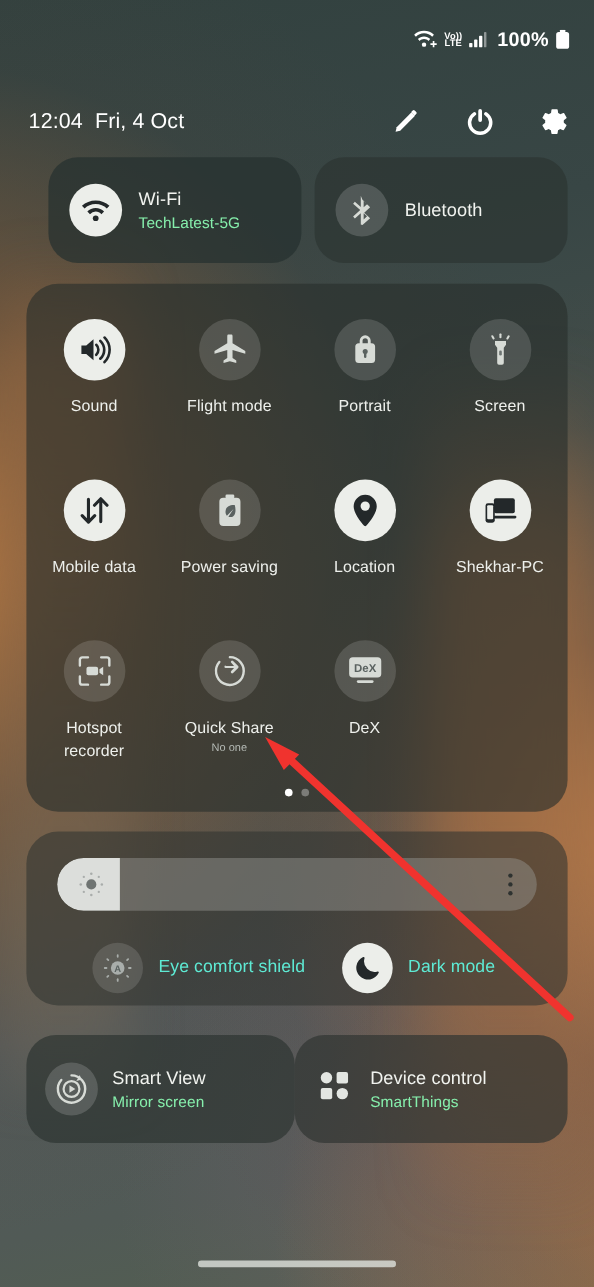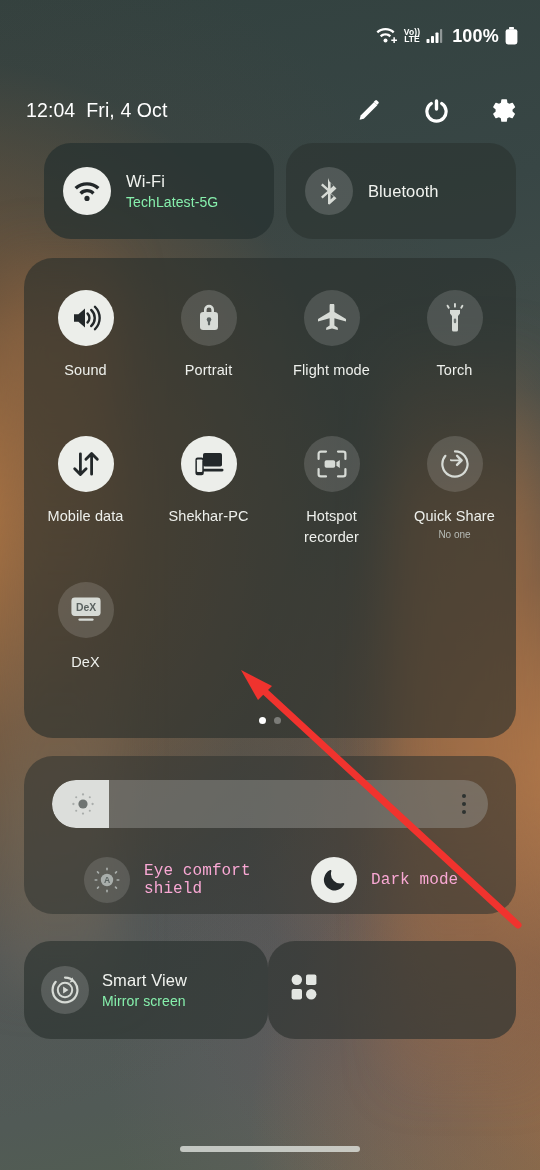--- a/index.html
+++ b/index.html
@@ -151,21 +151,21 @@
     display: flex; align-items: center;
   }
   .mode-item {
     flex: 1; display: flex; align-items: center; gap: 14px; cursor: pointer;
   }
   .mode-item:first-child { padding-left: 60px; }
   .mode-item:last-child  { padding-left: 22px; }
   .mode-circ { width: 46px; height: 46px; border-radius: 50%; display: flex; align-items: center; justify-content: center; flex: 0 0 46px; }
   .mode-circ.on  { background: #eceeea; }
   .mode-circ.off { background: rgba(255,255,255,0.13); }
-  .mode-label { color: #f9a8d4; font-size: 16px; letter-spacing: .1px; font-family: Liberation Mono, monospace; }
+  .mode-label { color: #5eead4; font-size: 16px; letter-spacing: .1px; }
 
   
   .bottom-row {
     position: absolute; top: 941px; left: 24px; right: 24px;
     display: flex; gap: 0;
   }
   .bottom-tile {
     flex: 1; height: 98px; border-radius: 27px;
     background: rgba(42,50,47,0.66);
     display: flex; align-items: center; padding-left: 17px; gap: 13px; cursor: pointer;
@@ -285,64 +285,83 @@
             <path d="M17.3 7.6a1.2 1.2 0 0 0-1.6 1.8 5 5 0 0 1 0 7.2 1.2 1.2 0 0 0 1.6 1.8 7.4 7.4 0 0 0 0-10.8z" fill="#23282a"></path>
             <path d="M21 4a1.2 1.2 0 0 0-1.5 1.9 9.8 9.8 0 0 1 0 14.2A1.2 1.2 0 0 0 21 22a12.2 12.2 0 0 0 0-18z" fill="#23282a"></path>
             <path d="M24.8 0.9a1.2 1.2 0 0 0-1.5 1.9 14.6 14.6 0 0 1 0 20.4 1.2 1.2 0 0 0 1.5 1.9 17 17 0 0 0 0-24.2z" fill="#23282a"></path>
           </svg>
         </div>
         <span class="qs-label">Sound</span>
       </div>
 
       <div class="qs-cell">
         <div class="qs-circ off">
+          <svg width="30" height="28" viewBox="0 0 30 28">
+            <path d="M29 17.6v-2.6l-11.6-7V1.6a2.4 2.4 0 1 0-4.8 0V8L1 15v2.6l11.6-3.4v7.2l-3.4 2.4v2.2l5.8-1.6 5.8 1.6v-2.2l-3.4-2.4v-7.2z" fill="#d7dbd6"></path>
+          </svg>
+        </div>
+        <span class="qs-label">Flight mode</span>
+      </div>
+
+      <div class="qs-cell">
+        <div class="qs-circ off">
           <svg width="24" height="28" viewBox="0 0 24 28">
             <rect x="3" y="8" width="18" height="18" rx="3.2" fill="#d7dbd6"></rect>
             <path d="M12 0.8a5 5 0 0 0-5 5V9h2.6V5.8a2.4 2.4 0 0 1 4.8 0V9H17V5.8a5 5 0 0 0-5-5z" fill="#d7dbd6"></path>
             <circle cx="12" cy="15.6" r="2.3" fill="#5a6260"></circle>
             <rect x="10.9" y="16.4" width="2.2" height="5" rx="1.1" fill="#5a6260"></rect>
           </svg>
         </div>
         <span class="qs-label">Portrait</span>
-      </div>
-
-      <div class="qs-cell">
-        <div class="qs-circ off">
-          <svg width="30" height="28" viewBox="0 0 30 28">
-            <path d="M29 17.6v-2.6l-11.6-7V1.6a2.4 2.4 0 1 0-4.8 0V8L1 15v2.6l11.6-3.4v7.2l-3.4 2.4v2.2l5.8-1.6 5.8 1.6v-2.2l-3.4-2.4v-7.2z" fill="#d7dbd6"></path>
-          </svg>
-        </div>
-        <span class="qs-label">Flight mode</span>
       </div>
 
       <div class="qs-cell">
         <div class="qs-circ off">
           <svg width="26" height="30" viewBox="0 0 26 30">
             <path d="M8 7h10v3.5l-2 2.6V27a1.6 1.6 0 0 1-1.6 1.6h-2.8A1.6 1.6 0 0 1 10 27V13.1L8 10.5z" fill="#d7dbd6"></path>
             <rect x="11.8" y="15.6" width="2.4" height="4.6" rx="1.2" fill="#6d7472"></rect>
             <rect x="12" y="0" width="1.9" height="4.6" rx="0.95" fill="#d7dbd6"></rect>
             <rect x="5.2" y="1.6" width="1.9" height="4.2" rx="0.95" fill="#d7dbd6" transform="rotate(-30 6.1 3.7)"></rect>
             <rect x="18.9" y="1.6" width="1.9" height="4.2" rx="0.95" fill="#d7dbd6" transform="rotate(30 19.8 3.7)"></rect>
           </svg>
         </div>
-        <span class="qs-label">Torch</span>
+        <span class="qs-label">Screen</span>
       </div>
 
       <div class="qs-cell">
         <div class="qs-circ on">
           <svg width="28" height="28" viewBox="0 0 28 28">
             <path d="M8.4 2.4a1.4 1.4 0 0 1 1.4 1.4v17.3l3.3-3.4a1.4 1.4 0 1 1 2 2l-5.7 5.9a1.4 1.4 0 0 1-2 0L1.7 19.7a1.4 1.4 0 1 1 2-2L7 21.1V3.8a1.4 1.4 0 0 1 1.4-1.4z" fill="#23282a"></path>
             <path d="M19.6 25.6a1.4 1.4 0 0 0 1.4-1.4V6.9l3.3 3.4a1.4 1.4 0 1 0 2-2l-5.7-5.9a1.4 1.4 0 0 0-2 0l-5.7 5.9a1.4 1.4 0 1 0 2 2L18.2 6.9v17.3a1.4 1.4 0 0 0 1.4 1.4z" fill="#23282a"></path>
           </svg>
         </div>
         <span class="qs-label">Mobile data</span>
       </div>
 
 
-
+      <div class="qs-cell">
+        <div class="qs-circ off">
+          <svg width="22" height="30" viewBox="0 0 22 30">
+            <rect x="7" y="0.6" width="8" height="3.4" rx="1.2" fill="#d7dbd6"></rect>
+            <rect x="1.4" y="3.6" width="19.2" height="25.6" rx="3.6" fill="#d7dbd6"></rect>
+            <path d="M15.4 10.2c-4.6-.3-8.4 1.6-8.4 6 0 1.5.5 2.8 1.3 3.7l6-6.1-4.7 6.9c.6.3 1.3.4 2 .4 4 0 5.5-4.8 3.8-10.9z" fill="#5a6260"></path>
+          </svg>
+        </div>
+        <span class="qs-label">Power saving</span>
+      </div>
+
+      <div class="qs-cell">
+        <div class="qs-circ on">
+          <svg width="24" height="30" viewBox="0 0 24 30">
+            <path d="M12 0.8A10.5 10.5 0 0 0 1.5 11.3c0 7.6 9.2 17.2 9.6 17.6a1.3 1.3 0 0 0 1.8 0c.4-.4 9.6-10 9.6-17.6A10.5 10.5 0 0 0 12 .8z" fill="#23282a"></path>
+            <circle cx="12" cy="11.1" r="4.2" fill="#eceeea"></circle>
+          </svg>
+        </div>
+        <span class="qs-label">Location</span>
+      </div>
 
       <div class="qs-cell">
         <div class="qs-circ on">
           <svg width="30" height="26" viewBox="0 0 30 26">
             <rect x="9" y="2" width="19" height="13.6" rx="1.8" fill="#23282a"></rect>
             <rect x="6.5" y="17.8" width="23" height="2.6" rx="1.3" fill="#23282a"></rect>
             <rect x="1.4" y="6.6" width="8.4" height="17.6" rx="2.2" fill="#23282a"></rect>
             <rect x="2.9" y="8.4" width="5.4" height="12.6" rx="0.9" fill="#eceeea"></rect>
           </svg>
         </div>
@@ -473,20 +492,24 @@
 
     <div class="bottom-tile b2">
       <div style="flex:0 0 30px;">
         <svg width="30" height="30" viewBox="0 0 30 30">
           <circle cx="6.8" cy="6.8" r="5.2" fill="#e3e6e2"></circle>
           <rect x="16" y="1.6" width="10.4" height="10.4" rx="1.8" fill="#e3e6e2"></rect>
           <rect x="1.6" y="16" width="10.4" height="10.4" rx="1.8" fill="#e3e6e2"></rect>
           <circle cx="21.2" cy="21.2" r="5.2" fill="#e3e6e2"></circle>
         </svg>
       </div>
+      <div class="pair-text">
+        <span class="pair-title">Device control</span>
+        <span class="pair-sub">SmartThings</span>
+      </div>
     </div>
 
   </div>
 
   <div class="home-ind"></div>
 
   <svg class="arrow" width="540" height="1170" viewBox="0 0 540 1170">
     <line x1="518" y1="925" x2="262" y2="689" stroke="#f0332e" stroke-width="7" stroke-linecap="round"></line>
     <path d="M241 670 L272 686 L258 700 Z" fill="#f0332e"></path>
   </svg>

